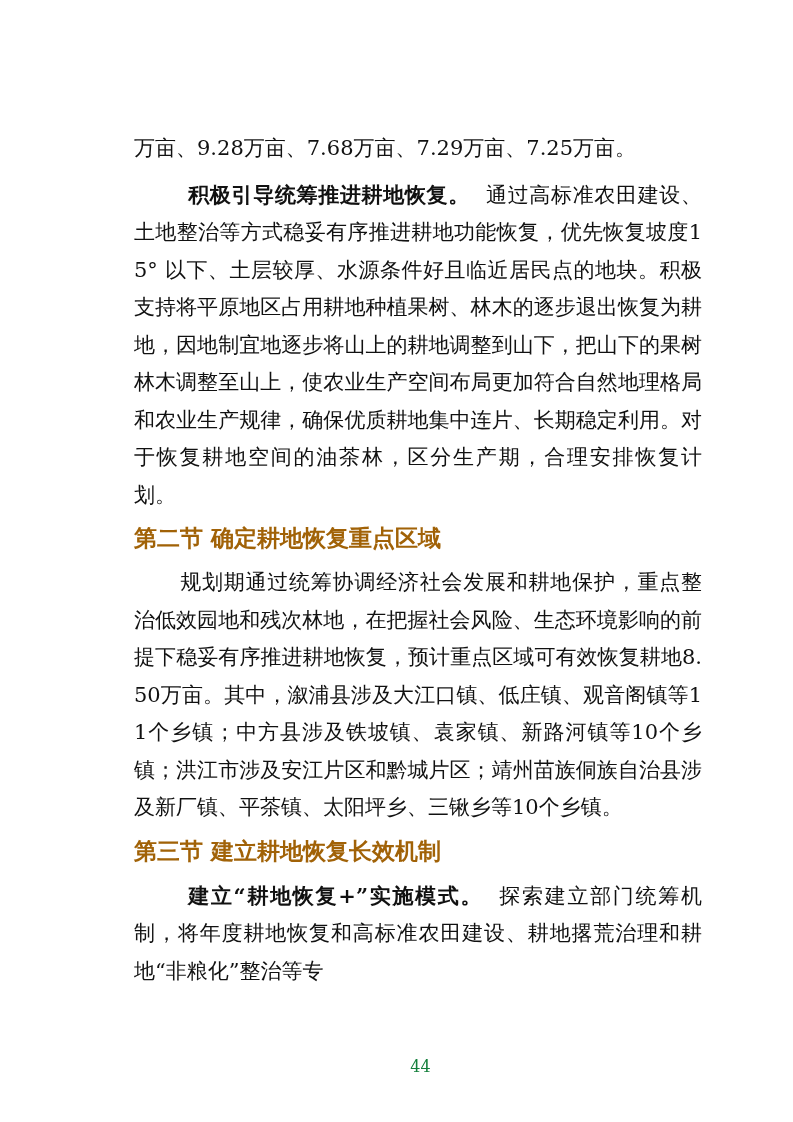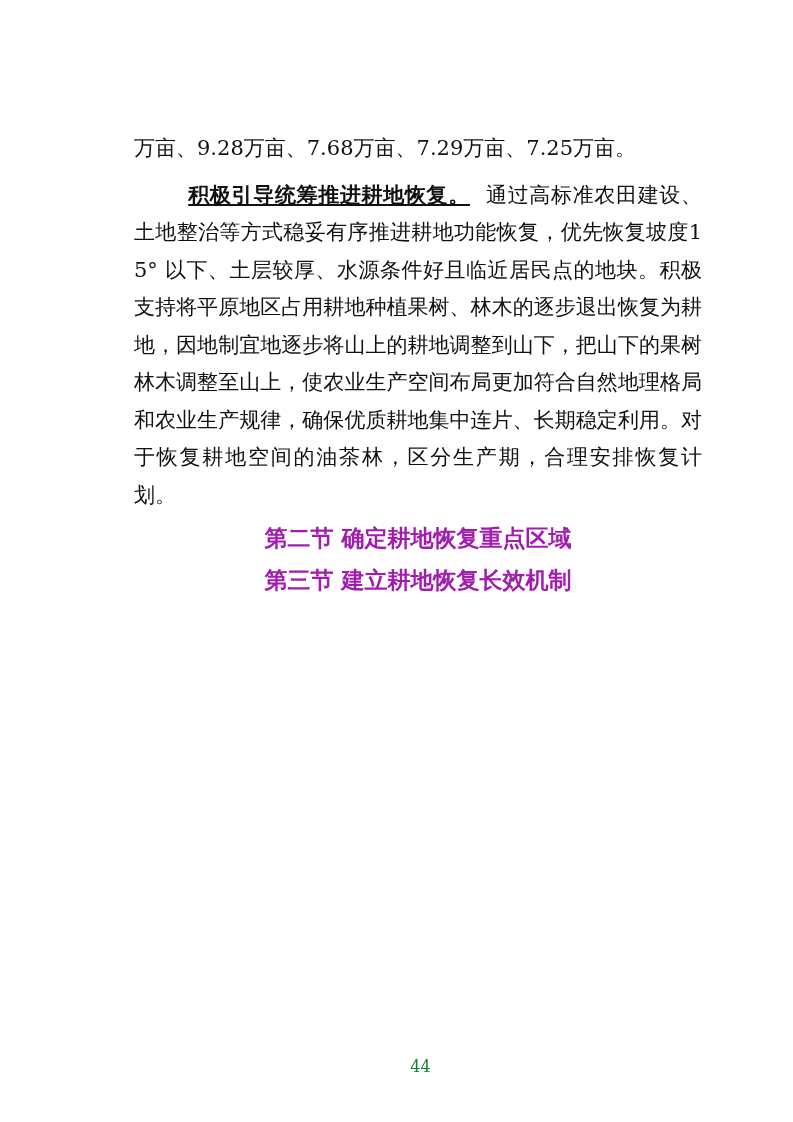--- a/index.html
+++ b/index.html
@@ -28,29 +28,28 @@
     line-height: 37.5px;
     text-align: justify;
     word-break: break-all;
     color: #111111;
   }
   .body-para.indent {
     text-indent: 2.2em;
   }
   .body-para b {
     font-weight: bold;
-    text-decoration: underline;
   }
   .section-heading {
     font-size: 23px;
     line-height: 32px;
     font-weight: bold;
-    text-align: center;
+    text-align: left;
     font-family: "DejaVu Sans", "Liberation Sans", sans-serif;
-    color: #a21caf;
+    color: #a16207;
   }
   .heading-2 { margin-top: 6px; margin-bottom: 10px; }
   .heading-3 { margin-top: 0; margin-bottom: 10px; }
   .footer {
     position: absolute;
     top: 1033px;
     left: 0;
     width: 100%;
     text-align: center;
     font-size: 16px;
@@ -64,20 +63,22 @@
 <div class="page">
   <div class="content">
 
     <p class="body-para">万亩、9.28万亩、7.68万亩、7.29万亩、7.25万亩。</p>
 
     <p class="body-para indent"><b>积极引导统筹推进耕地恢复。</b><span>通过高标准农田建设、土地整治等方式稳妥有序推进耕地功能恢复，优先恢复坡度15° 以下、土层较厚、水源条件好且临近居民点的地块。积极支持将平原地区占用耕地种植果树、林木的逐步退出恢复为耕地，因地制宜地逐步将山上的耕地调整到山下，把山下的果树林木调整至山上，使农业生产空间布局更加符合自然地理格局和农业生产规律，确保优质耕地集中连片、长期稳定利用。对于恢复耕地空间的油茶林，区分生产期，合理安排恢复计划。</span></p>
 
     <h2 class="section-heading heading-2">第二节 确定耕地恢复重点区域</h2>
 
 
+    <p class="body-para indent">规划期通过统筹协调经济社会发展和耕地保护，重点整治低效园地和残次林地，在把握社会风险、生态环境影响的前提下稳妥有序推进耕地恢复，预计重点区域可有效恢复耕地8.50万亩。其中，溆浦县涉及大江口镇、低庄镇、观音阁镇等11个乡镇；中方县涉及铁坡镇、袁家镇、新路河镇等10个乡镇；洪江市涉及安江片区和黔城片区；靖州苗族侗族自治县涉及新厂镇、平茶镇、太阳坪乡、三锹乡等10个乡镇。</p>
 
     <h2 class="section-heading heading-3">第三节 建立耕地恢复长效机制</h2>
 
+    <p class="body-para indent"><b>建立“耕地恢复+”实施模式。</b><span>探索建立部门统筹机制，将年度耕地恢复和高标准农田建设、耕地撂荒治理和耕地“非粮化”整治等专</span></p>
 
   </div>
 
   <div class="footer">44</div>
 </div>
 
 </body></html>

